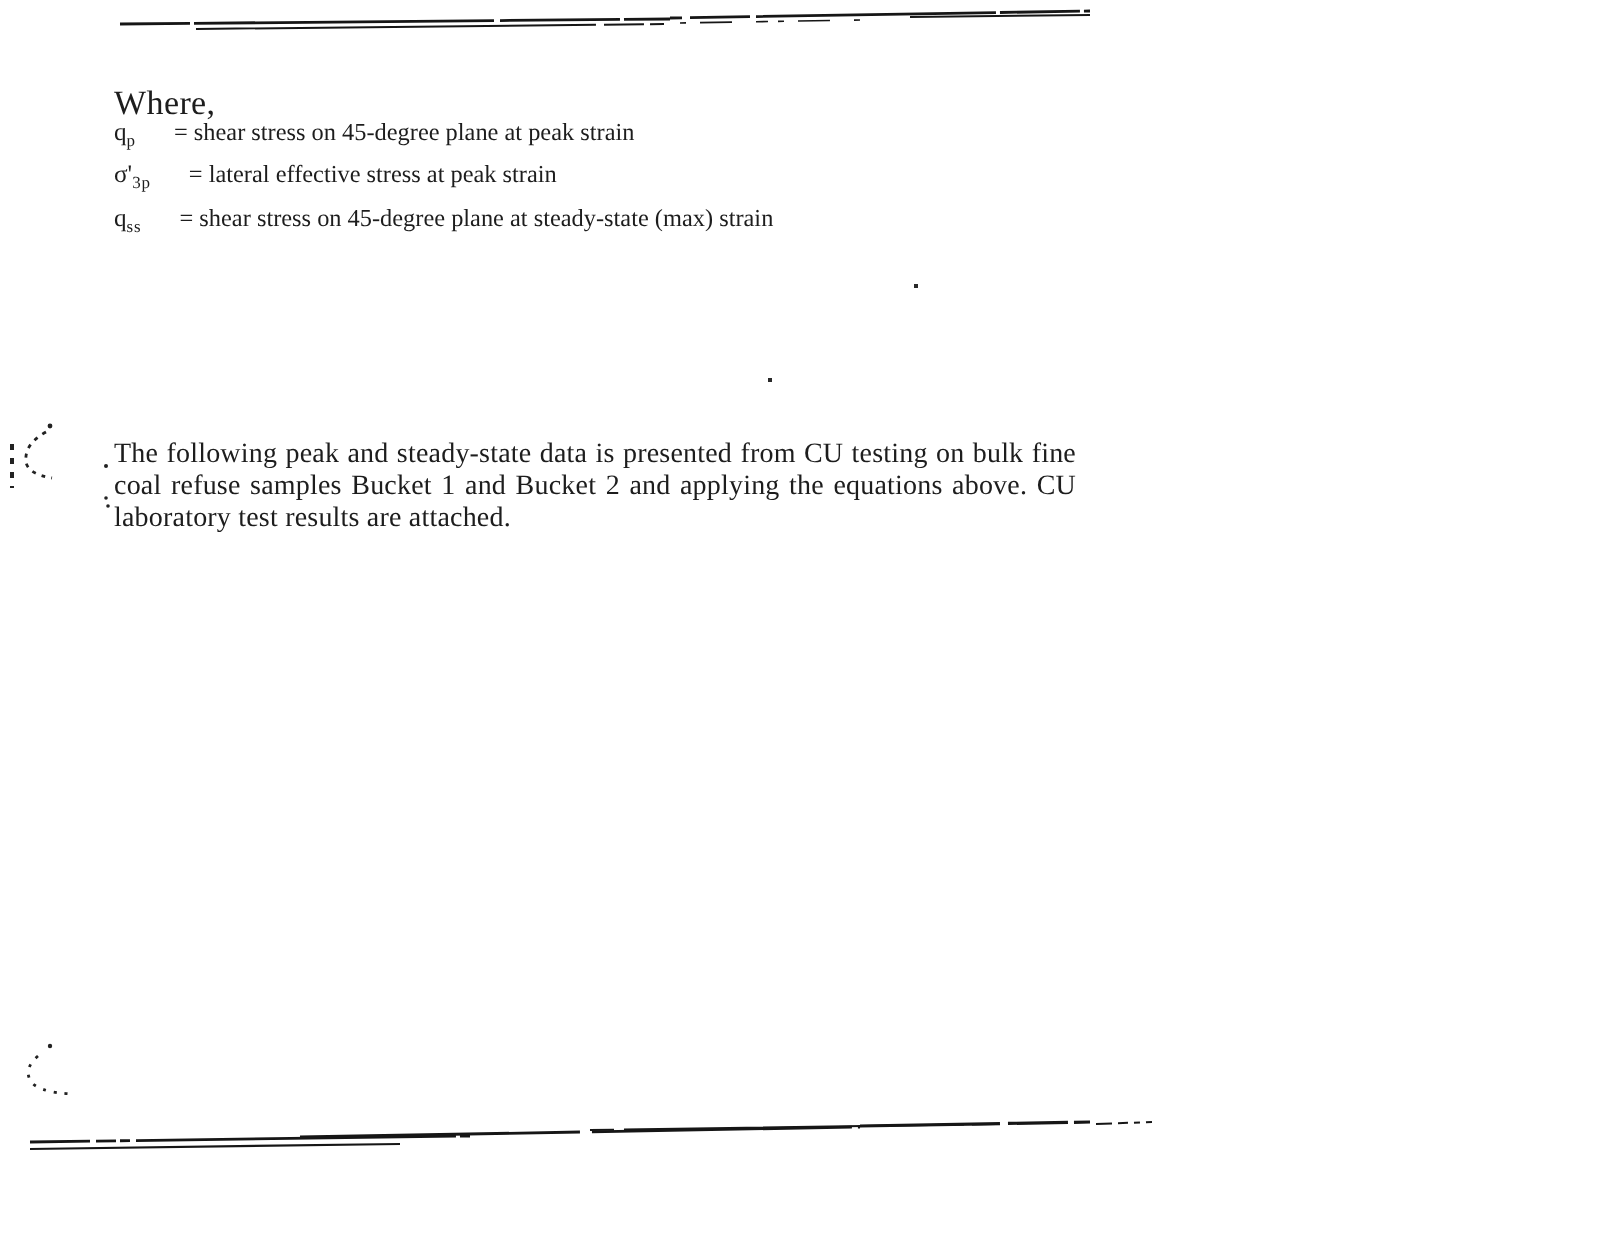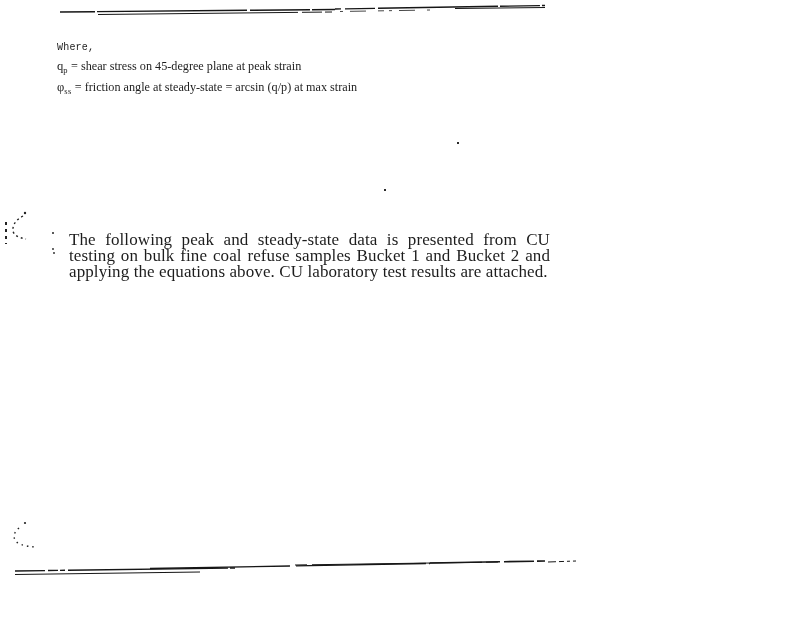--- a/index.html
+++ b/index.html
@@ -21,23 +21,22 @@
     pointer-events: none;
   }
   .rule-svg line, .rule-svg path {
     stroke: #161616;
     fill: none;
   }
   .where-label {
     position: absolute;
     left: 57px;
     top: 42px;
-    font-size: 10px;
+    font-size: 17px;
     letter-spacing: 0.2px;
-    font-family: Liberation Mono, monospace;
   }
   .definitions {
     position: absolute;
     left: 57px;
     top: 56px;
     width: 520px;
   }
   .def-line {
     height: 21.4px;
     line-height: 21.4px;
@@ -46,29 +45,29 @@
   }
   .def-sym {
     font-size: 12.6px;
   }
   .def-sub {
     font-size: 8.5px;
     vertical-align: -3px;
     letter-spacing: 0.4px;
   }
   .def-text {
-    margin-left: 0;
+    margin-left: 16px;
   }
   .body-paragraph {
     position: absolute;
     left: 57px;
     top: 220px;
     width: 481px;
-    margin: 12px;
-    font-size: 17px;
+    margin: 0;
+    font-size: 14px;
     line-height: 15.9px;
     text-align: justify;
     letter-spacing: 0.1px;
   }
   .artifact-svg {
     position: absolute;
     pointer-events: none;
   }
   .artifact-svg path {
     fill: none;
@@ -103,26 +102,30 @@
   <div class="where-label">Where,</div>
 
   <div class="definitions">
 
     <div class="def-line">
       <span class="def-sym">q</span><sub class="def-sub">p</sub>
       <span class="def-text">= shear stress on 45-degree plane at peak strain</span>
     </div>
 
 
-
+    <div class="def-line">
+      <span class="def-sym">σ'</span><sub class="def-sub">3p</sub>
+      <span class="def-text">= lateral effective stress at peak strain</span>
+    </div>
 
     <div class="def-line">
-      <span class="def-sym">φ</span><sub class="def-sub">ss</sub>
-      <span class="def-text">= friction angle at steady-state = arcsin (q/p) at max strain</span>
+      <span class="def-sym">q</span><sub class="def-sub">ss</sub>
+      <span class="def-text">=  shear stress on 45-degree plane at steady-state (max) strain</span>
     </div>
+
 
 
   </div>
 
   <div class="ink-speck speck-1"></div>
   <div class="ink-speck speck-2"></div>
 
   <svg class="artifact-svg" style="left:2px; top:206px;" width="58" height="52" viewBox="0 0 58 52">
     <circle cx="23" cy="7" r="1.2"></circle>
     <path d="M 21 10 Q 10 16 11 25 Q 12 31 24 33" stroke-width="1.4" stroke-dasharray="2 3"></path>

